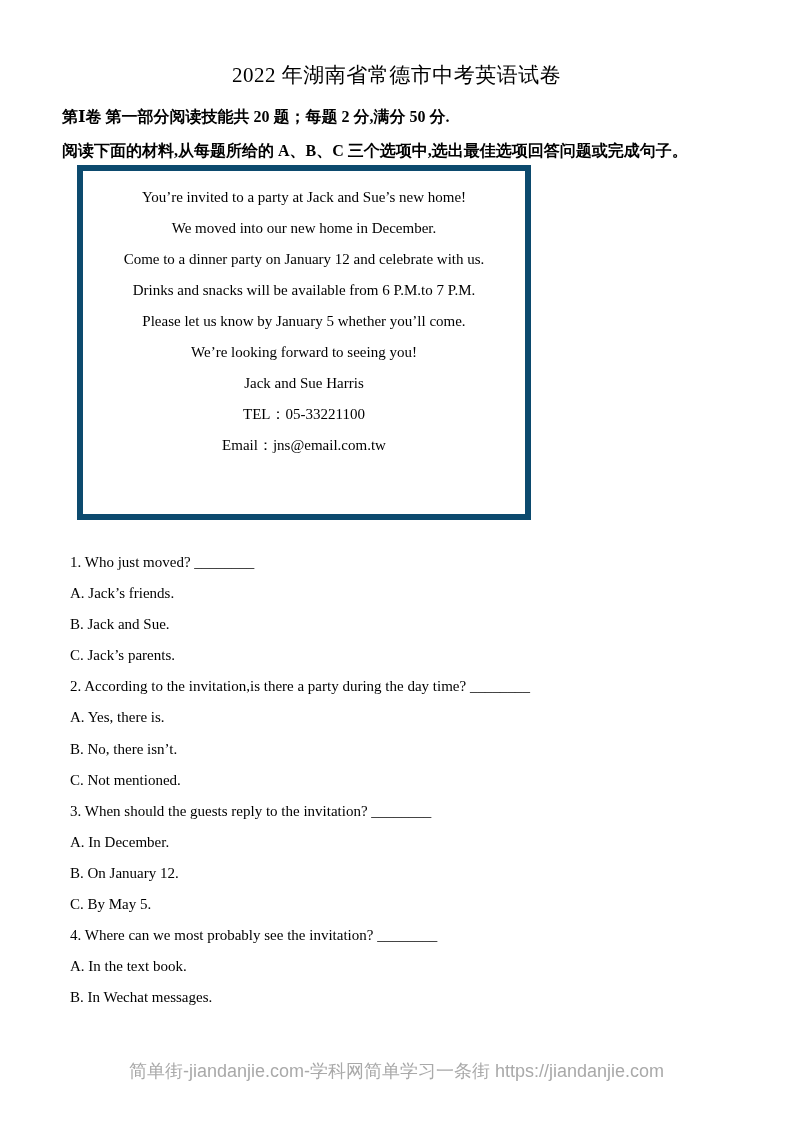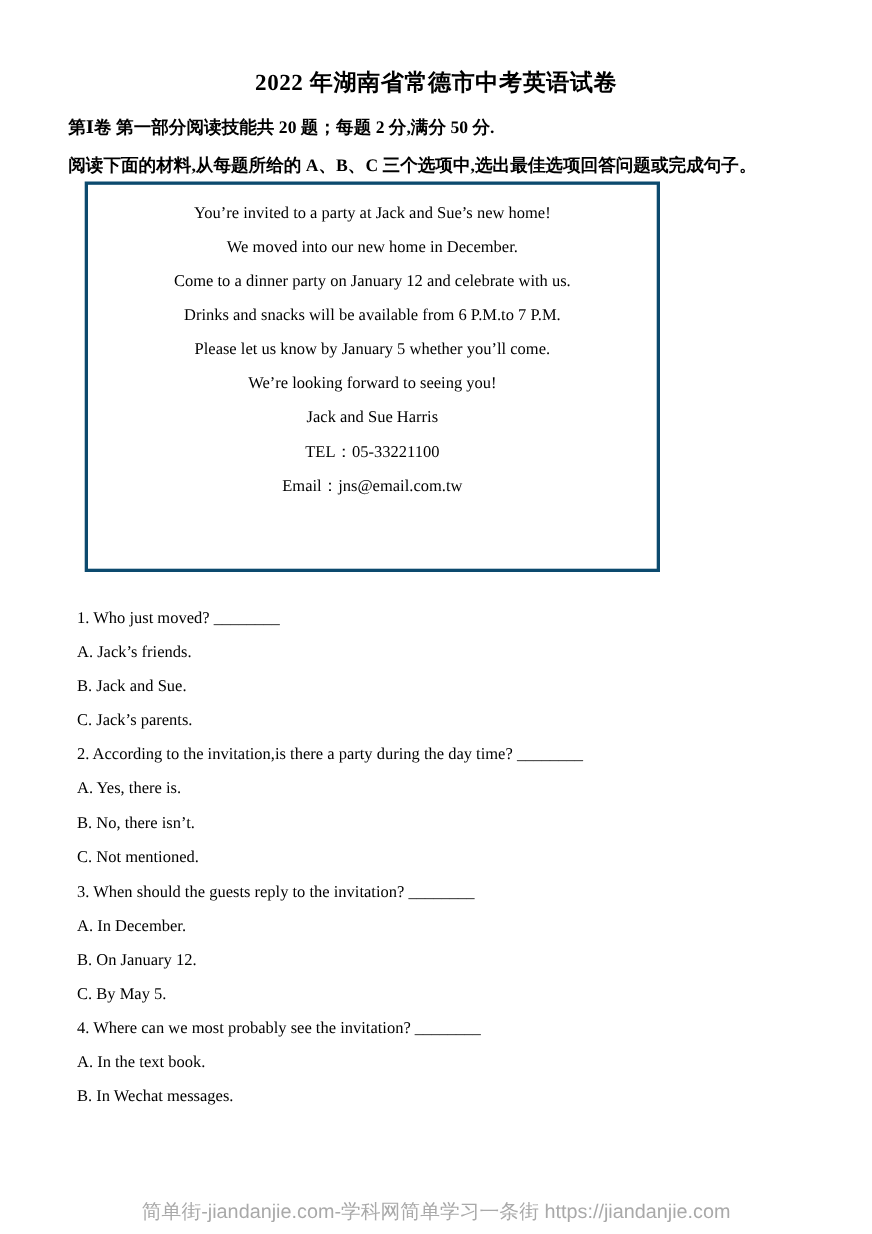--- a/index.html
+++ b/index.html
@@ -13,56 +13,56 @@
     position: relative;
     width: 793px; height: 1122px;
     background: #ffffff;
     overflow: hidden;
   }
   .title {
     position: absolute;
     top: 60px; left: 0; right: 0;
     text-align: center;
     font-size: 21px;
-    font-weight: bold;
+    font-weight: normal;
     letter-spacing: 0.5px;
     line-height: 30px;
   }
   .instructions {
     position: absolute;
     top: 100px; left: 62px; right: 36px;
     font-size: 16px;
     font-weight: bold;
     line-height: 34px;
   }
   .instr-line { white-space: nowrap; }
   .invitation-box {
     position: absolute;
     top: 165px; left: 77px;
-    width: 523px; height: 355px;
-    border: 3px solid #0c4a6e;
+    width: 454px; height: 355px;
+    border: 6px solid #0c4a6e;
     box-sizing: border-box;
     padding-top: 11px;
   }
   .inv-line {
     text-align: center;
     font-size: 15px;
     line-height: 31px;
     white-space: nowrap;
   }
   .questions {
     position: absolute;
     top: 547px; left: 70px; right: 36px;
     font-size: 15px;
     line-height: 31.1px;
   }
   .q-line { white-space: nowrap; }
   .footer {
     position: absolute;
-    top: 1088px; left: 0; right: 0;
+    top: 1058px; left: 0; right: 0;
     text-align: center;
     font-family: "Liberation Sans", "DejaVu Sans", sans-serif;
     font-size: 18px;
     color: #a9a9a9;
     line-height: 26px;
   }
 </style>
 </head>
 <body>
 

